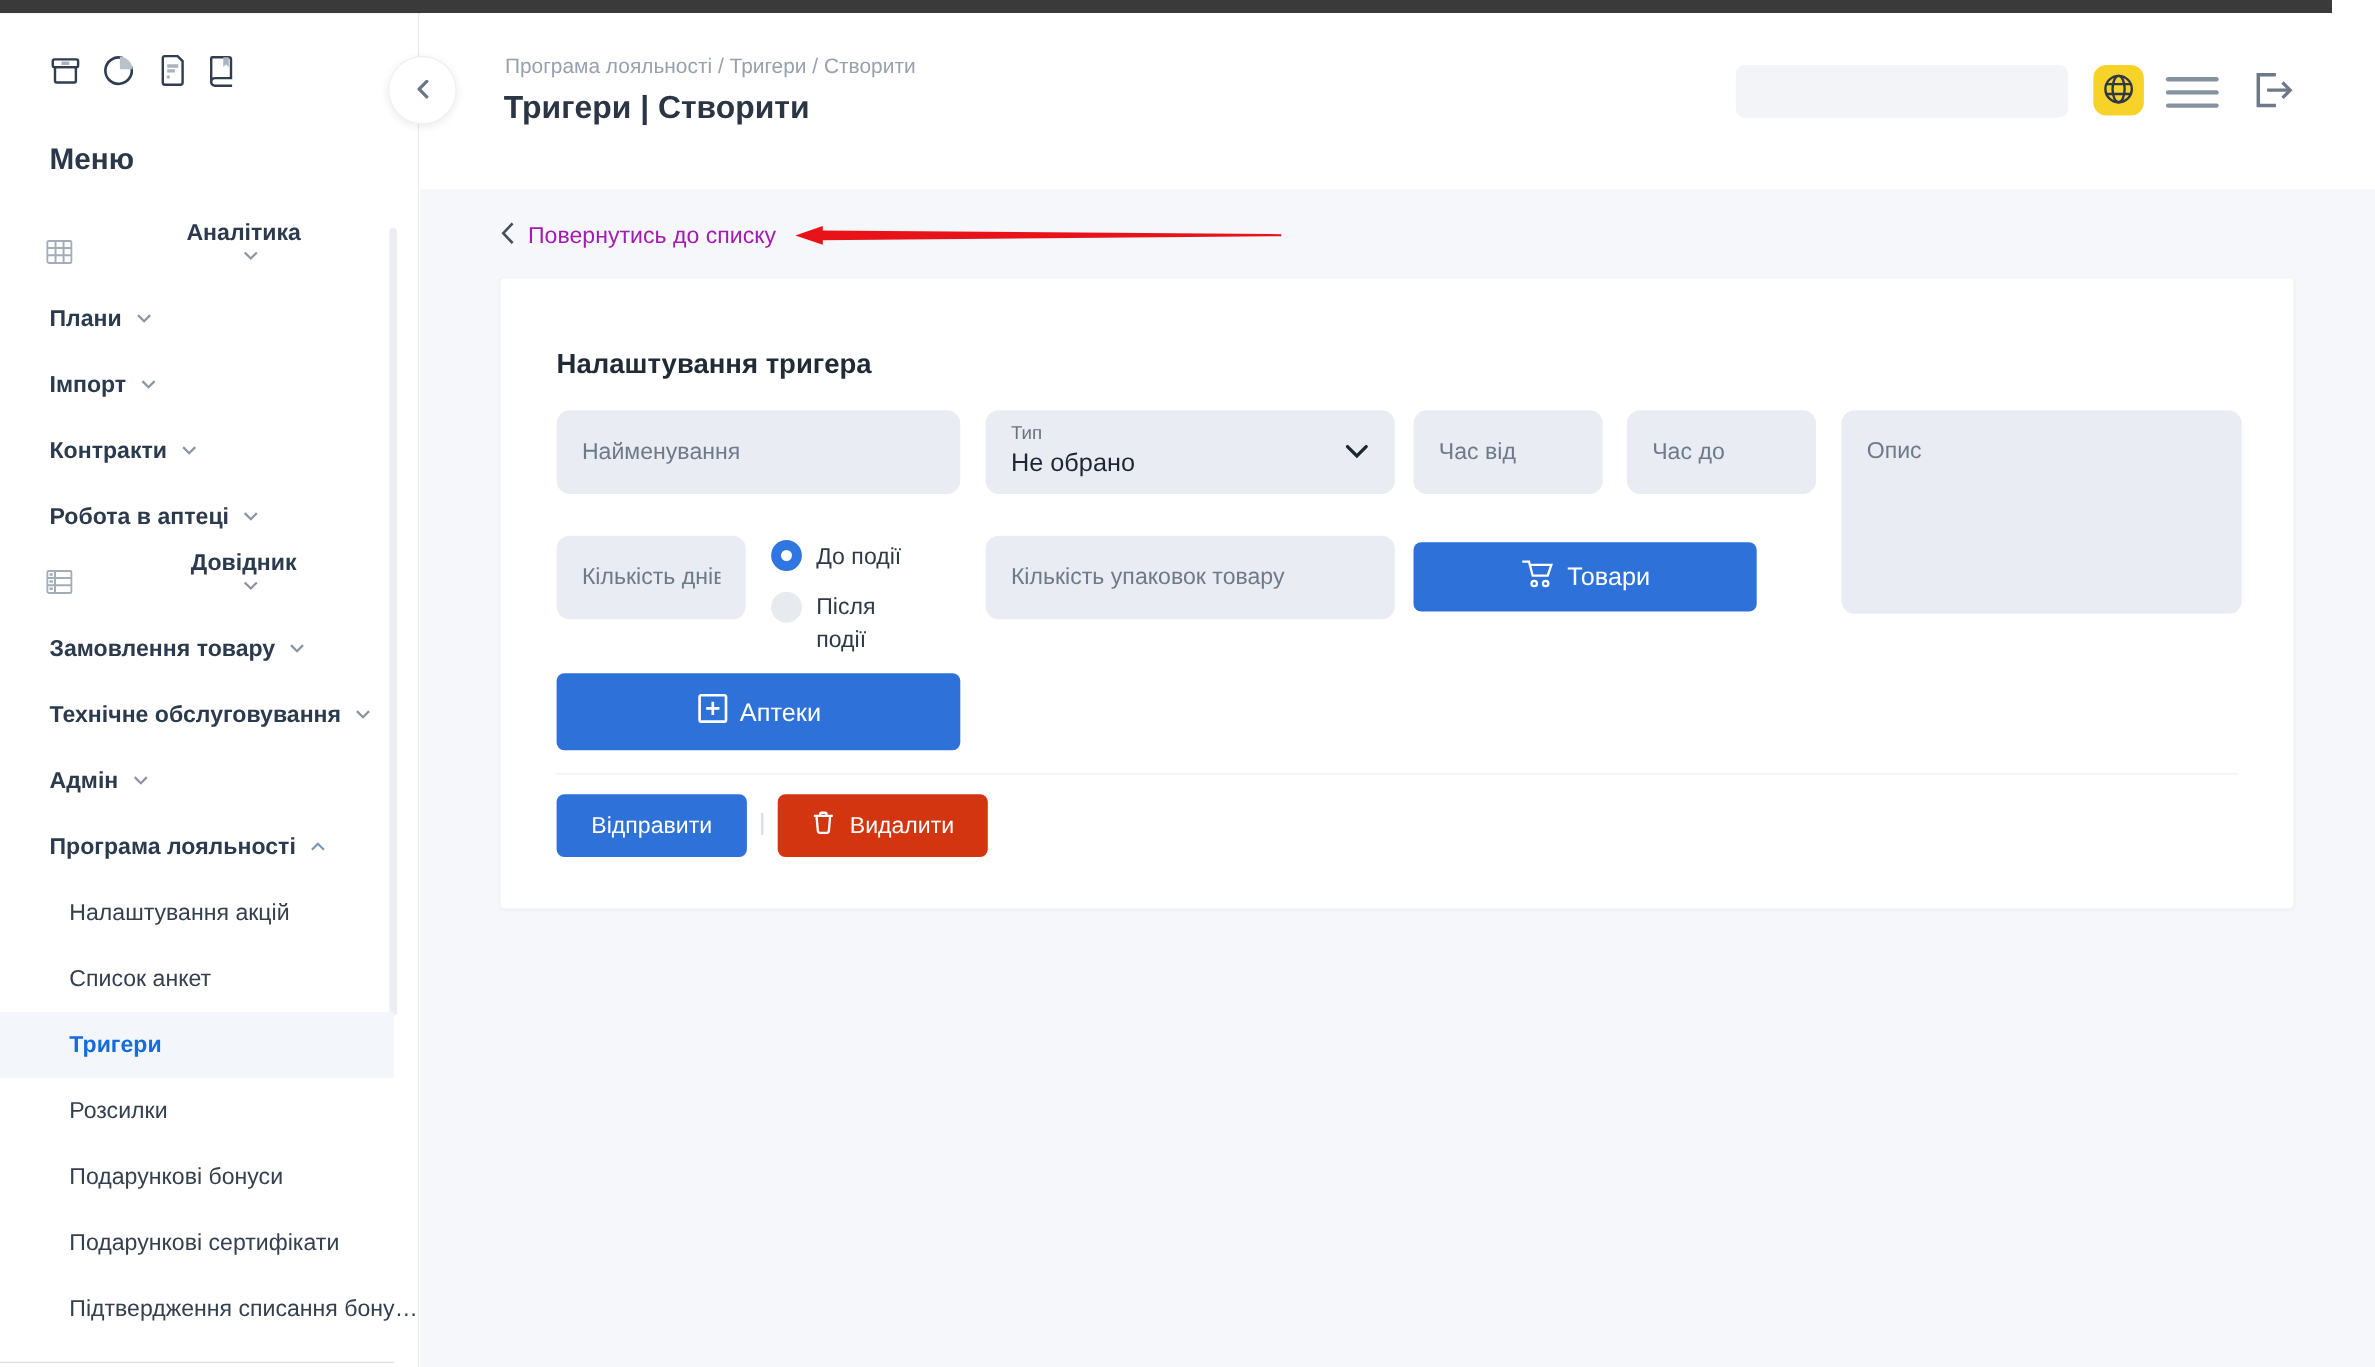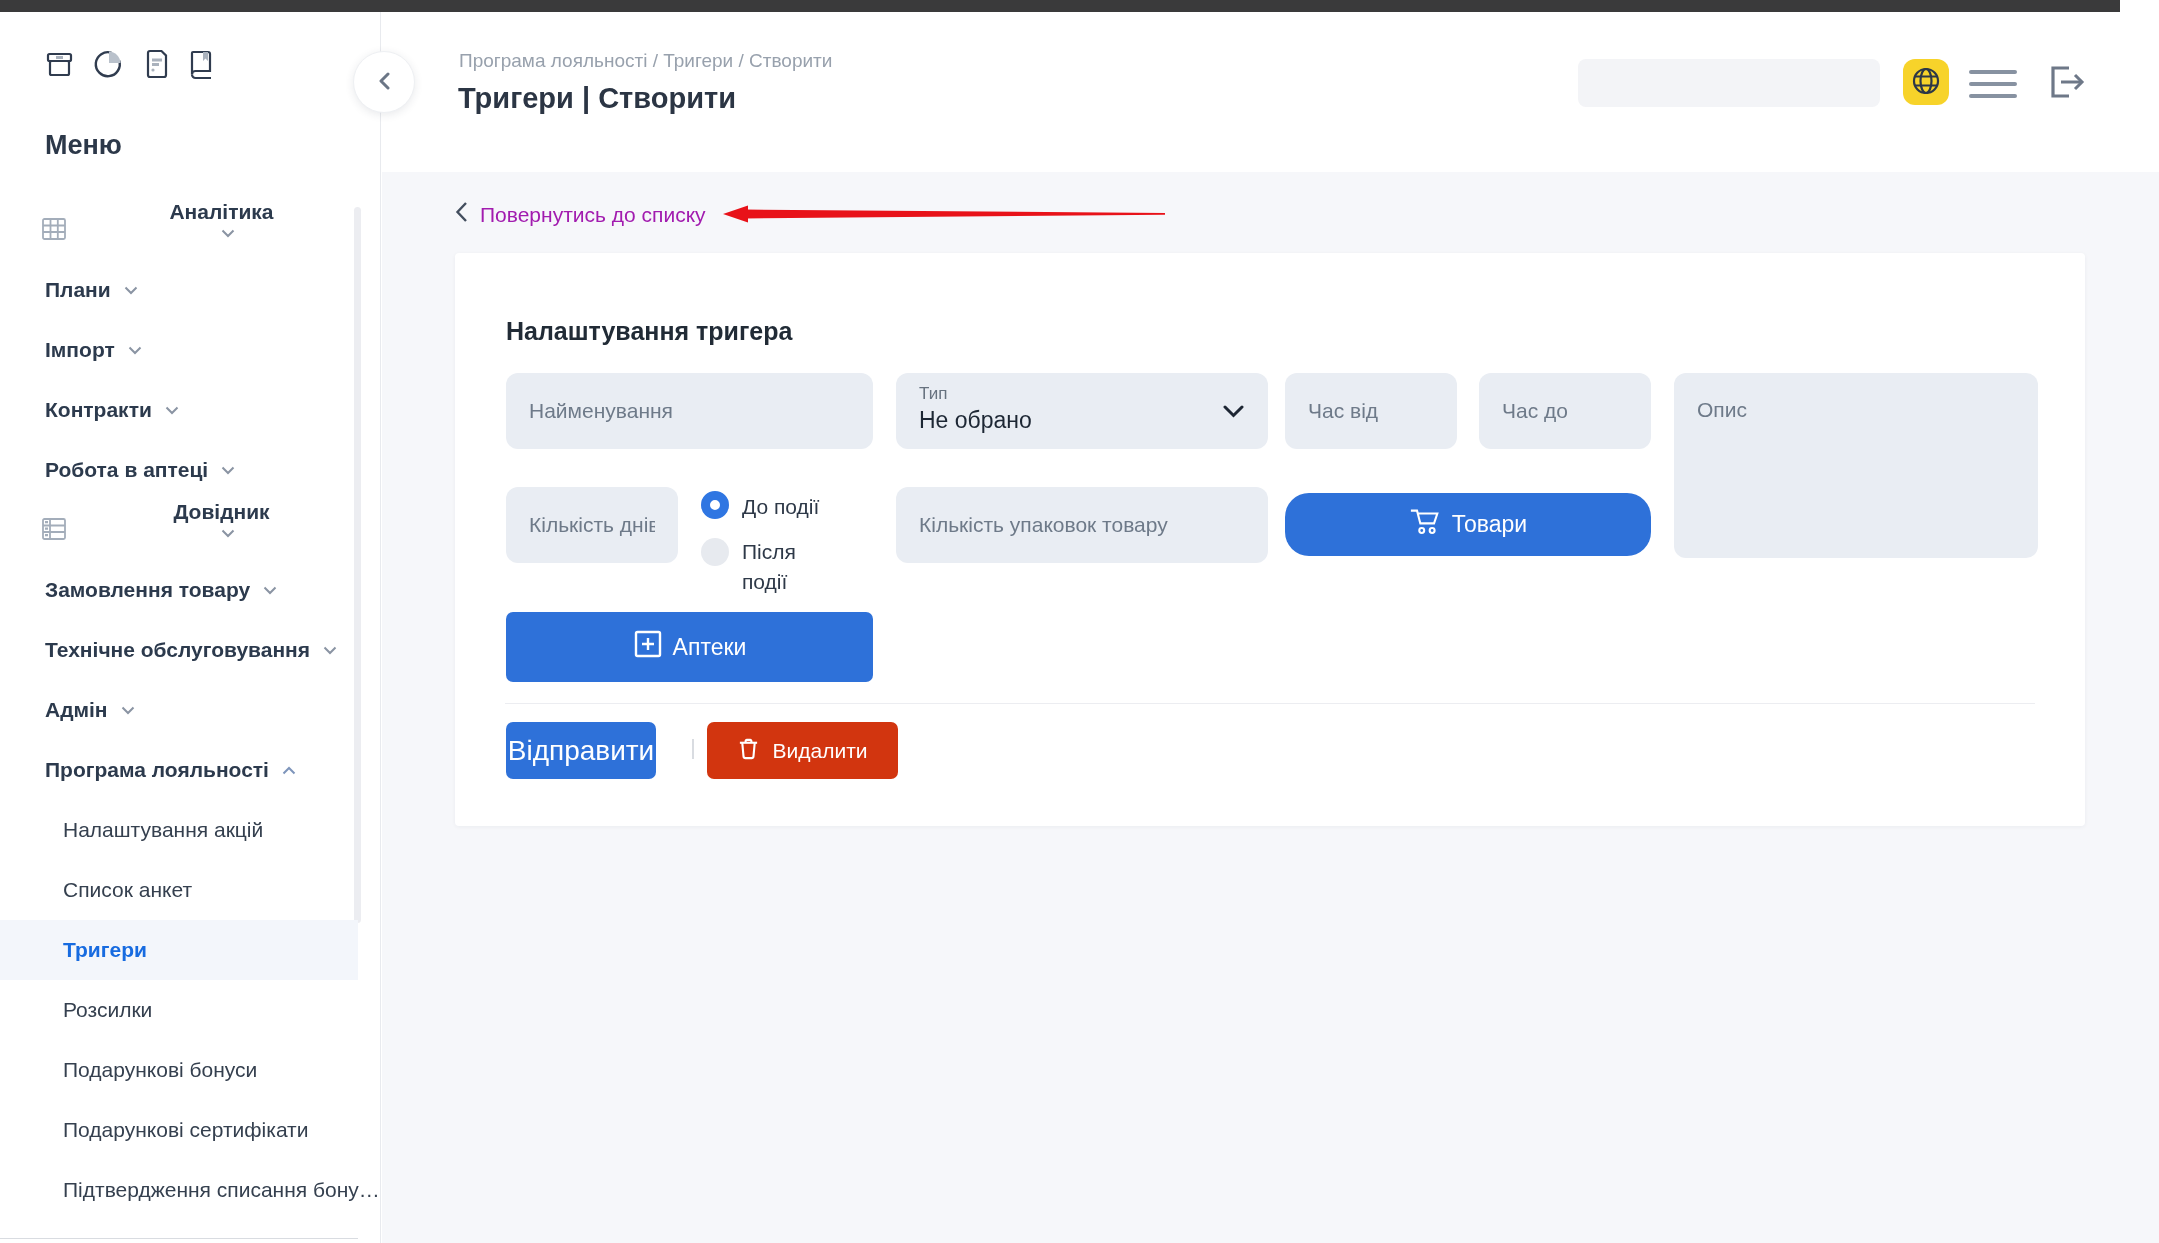--- a/index.html
+++ b/index.html
@@ -81,23 +81,23 @@
 
   .radio { position:absolute; width:28px; height:28px; border-radius:50%; cursor:pointer; }
   .radio.checked { background:#fff; border:9px solid #2f76e2; }
   .radio.unchecked { background:#e7eaef; border:none; }
   .radio-label { position:absolute; font-size:21px; color:#2e3948; line-height:30px; cursor:pointer; }
 
   .btn { display:flex; align-items:center; justify-content:center; border:none; cursor:pointer;
     color:#fff; font-family:inherit; border-radius:7px; }
   .btn-blue { background:#2e71d9; }
   .btn-red { background:#d2350f; }
-  .btn-tovary { position:absolute; left:830px; top:240px; width:366px; height:63px; font-size:23px; gap:9px;border-radius:24px; }
+  .btn-tovary { position:absolute; left:830px; top:240px; width:312px; height:63px; font-size:23px; gap:9px; }
   .btn-apteky { position:absolute; left:51px; top:359px; width:367px; height:70px; font-size:23px; gap:10px; }
-  .btn-submit { position:absolute; left:51px; top:469px; width:150px; height:57px; font-size:28px; }
+  .btn-submit { position:absolute; left:51px; top:469px; width:173px; height:57px; font-size:21px; }
   .btn-delete { position:absolute; left:252px; top:469px; width:191px; height:57px; font-size:21px; gap:12px; }
   .btn-sep { position:absolute; left:237px; top:486px; width:2px; height:20px; background:#d9dce1; }
   .card-divider { position:absolute; left:50px; top:450px; width:1530px; border-top:1px solid #ecedf1; }
 </style>
 </head>
 <body>
 
 <div class="topbar"></div>
 
 <aside class="sidebar">

